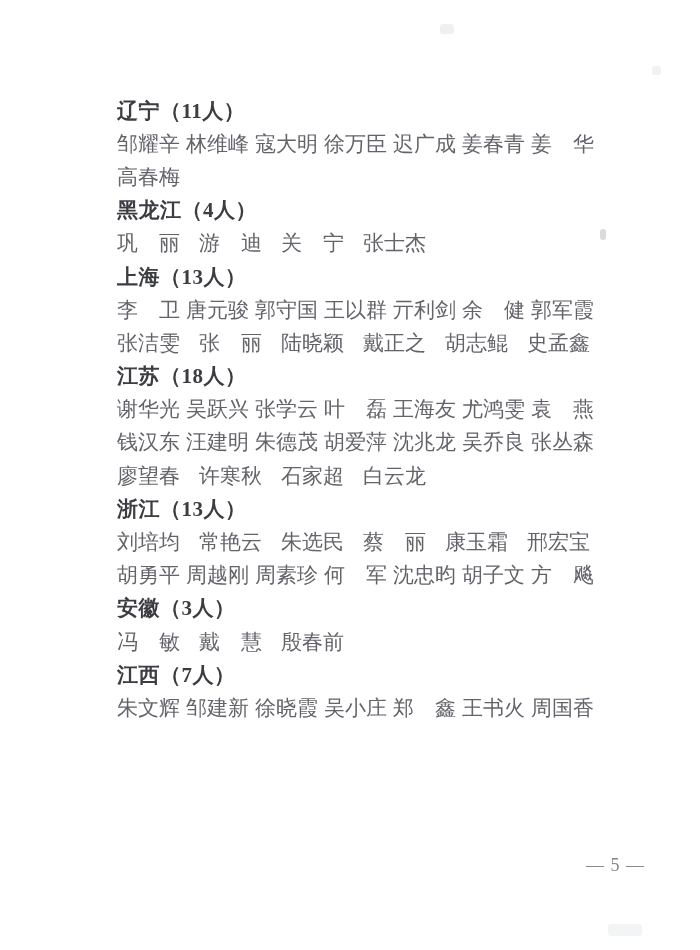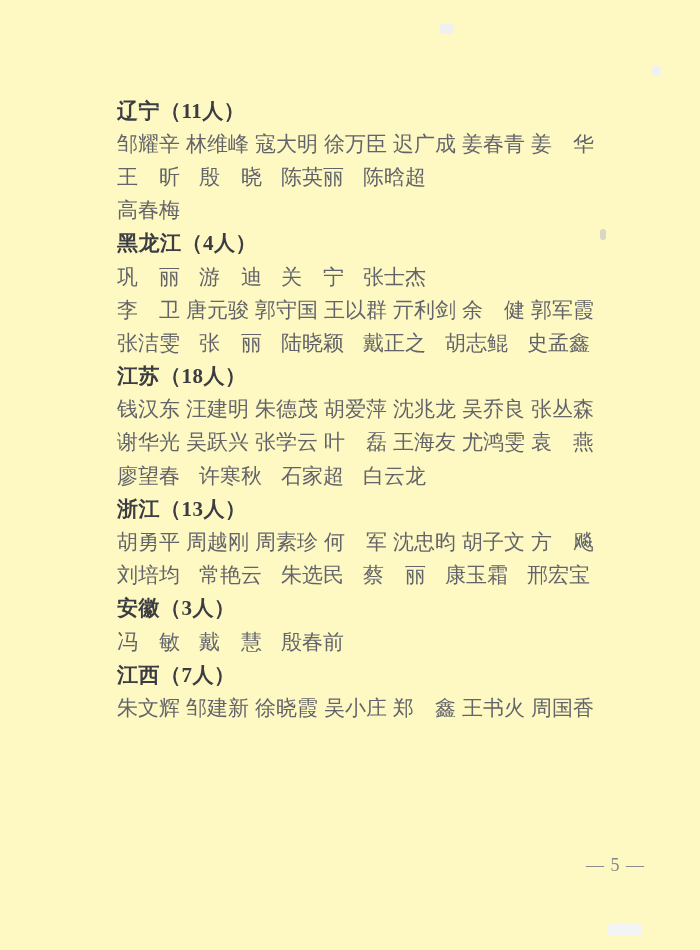--- a/index.html
+++ b/index.html
@@ -5,21 +5,21 @@
   html, body {
     margin: 0;
     padding: 0;
     background: #e9e9e9;
   }
   .page {
     position: relative;
     width: 700px;
     height: 950px;
     margin: 0 auto;
-    background: #fef9c3;
+    background: #ffffff;
     overflow: hidden;
     font-family: "Liberation Serif", "DejaVu Serif", serif;
   }
   .content {
     position: absolute;
     left: 117px;
     top: 94px;
     width: 477px;
   }
   .row {
@@ -63,33 +63,33 @@
   .speck.s3 { left: 652px; top: 66px;  width: 9px;  height: 9px;  background: #eff1f2; }
   .speck.s4 { left: 608px; top: 924px; width: 34px; height: 12px; background: #f3f4f5; }
 </style>
 </head>
 <body>
 
 <div class="page">
   <div class="content" id="sections">
       <div class="row header">辽宁（11人）</div>
       <div class="row names justify"><span>邹耀辛</span><span>林维峰</span><span>寇大明</span><span>徐万臣</span><span>迟广成</span><span>姜春青</span><span>姜　华</span></div>
-      <div class="row names"><span>王　昕</span><span>殷　晓</span><span>陈英丽</span><span>陈晗超</span></div>
       <div class="row names"><span>高春梅</span></div>
       <div class="row header">黑龙江（4人）</div>
       <div class="row names"><span>巩　丽</span><span>游　迪</span><span>关　宁</span><span>张士杰</span></div>
+      <div class="row header">上海（13人）</div>
       <div class="row names justify"><span>李　卫</span><span>唐元骏</span><span>郭守国</span><span>王以群</span><span>亓利剑</span><span>余　健</span><span>郭军霞</span></div>
       <div class="row names"><span>张洁雯</span><span>张　丽</span><span>陆晓颖</span><span>戴正之</span><span>胡志鲲</span><span>史孟鑫</span></div>
       <div class="row header">江苏（18人）</div>
+      <div class="row names justify"><span>谢华光</span><span>吴跃兴</span><span>张学云</span><span>叶　磊</span><span>王海友</span><span>尤鸿雯</span><span>袁　燕</span></div>
       <div class="row names justify"><span>钱汉东</span><span>汪建明</span><span>朱德茂</span><span>胡爱萍</span><span>沈兆龙</span><span>吴乔良</span><span>张丛森</span></div>
-      <div class="row names justify"><span>谢华光</span><span>吴跃兴</span><span>张学云</span><span>叶　磊</span><span>王海友</span><span>尤鸿雯</span><span>袁　燕</span></div>
       <div class="row names"><span>廖望春</span><span>许寒秋</span><span>石家超</span><span>白云龙</span></div>
       <div class="row header">浙江（13人）</div>
+      <div class="row names"><span>刘培均</span><span>常艳云</span><span>朱选民</span><span>蔡　丽</span><span>康玉霜</span><span>邢宏宝</span></div>
       <div class="row names justify"><span>胡勇平</span><span>周越刚</span><span>周素珍</span><span>何　军</span><span>沈忠昀</span><span>胡子文</span><span>方　飚</span></div>
-      <div class="row names"><span>刘培均</span><span>常艳云</span><span>朱选民</span><span>蔡　丽</span><span>康玉霜</span><span>邢宏宝</span></div>
       <div class="row header">安徽（3人）</div>
       <div class="row names"><span>冯　敏</span><span>戴　慧</span><span>殷春前</span></div>
       <div class="row header">江西（7人）</div>
       <div class="row names justify"><span>朱文辉</span><span>邹建新</span><span>徐晓霞</span><span>吴小庄</span><span>郑　鑫</span><span>王书火</span><span>周国香</span></div>
     </div>
   <div class="page-number">— 5 —</div>
   <div class="speck s1"></div>
   <div class="speck s2"></div>
   <div class="speck s3"></div>
   <div class="speck s4"></div>

